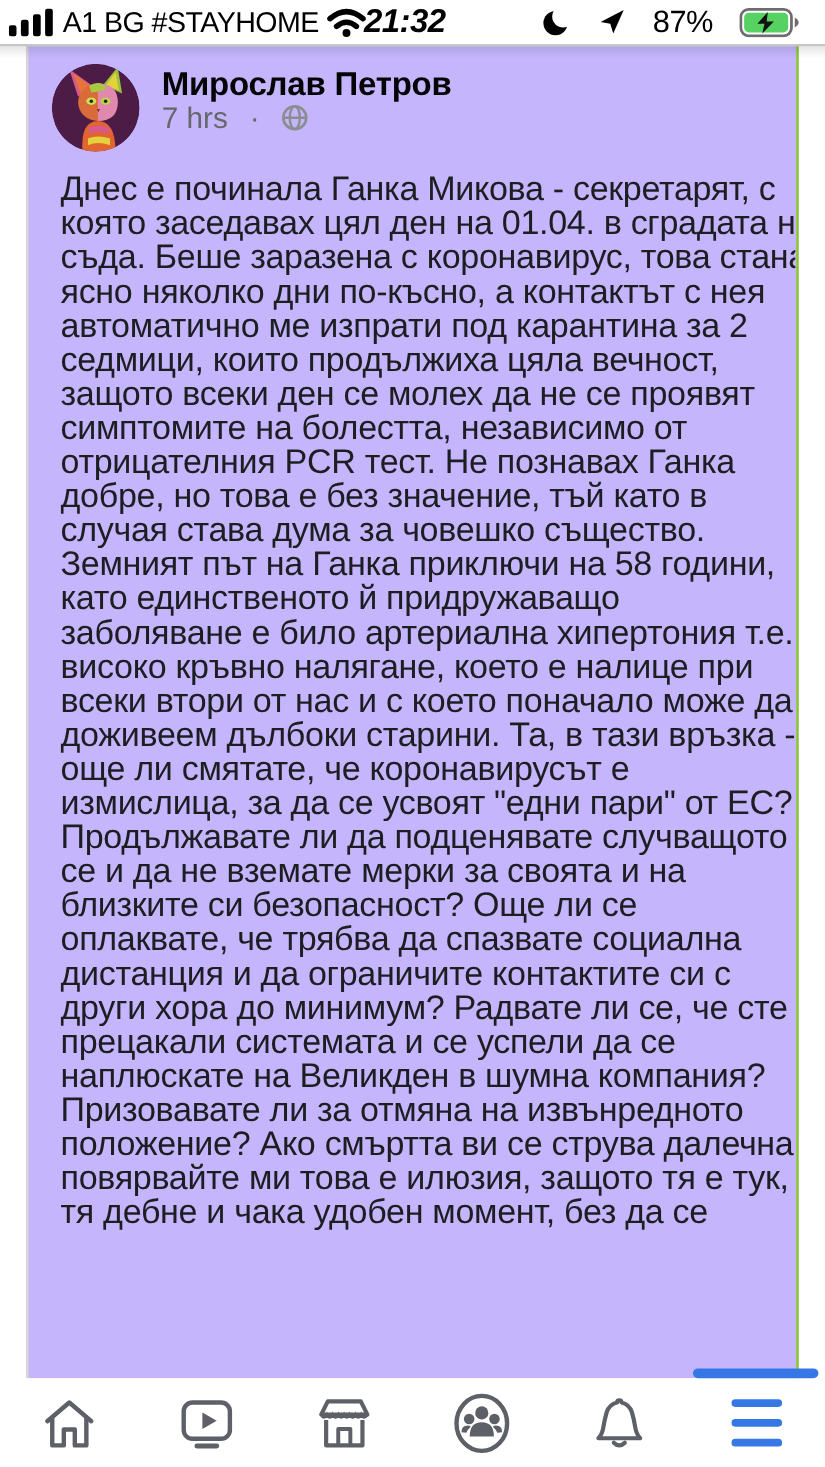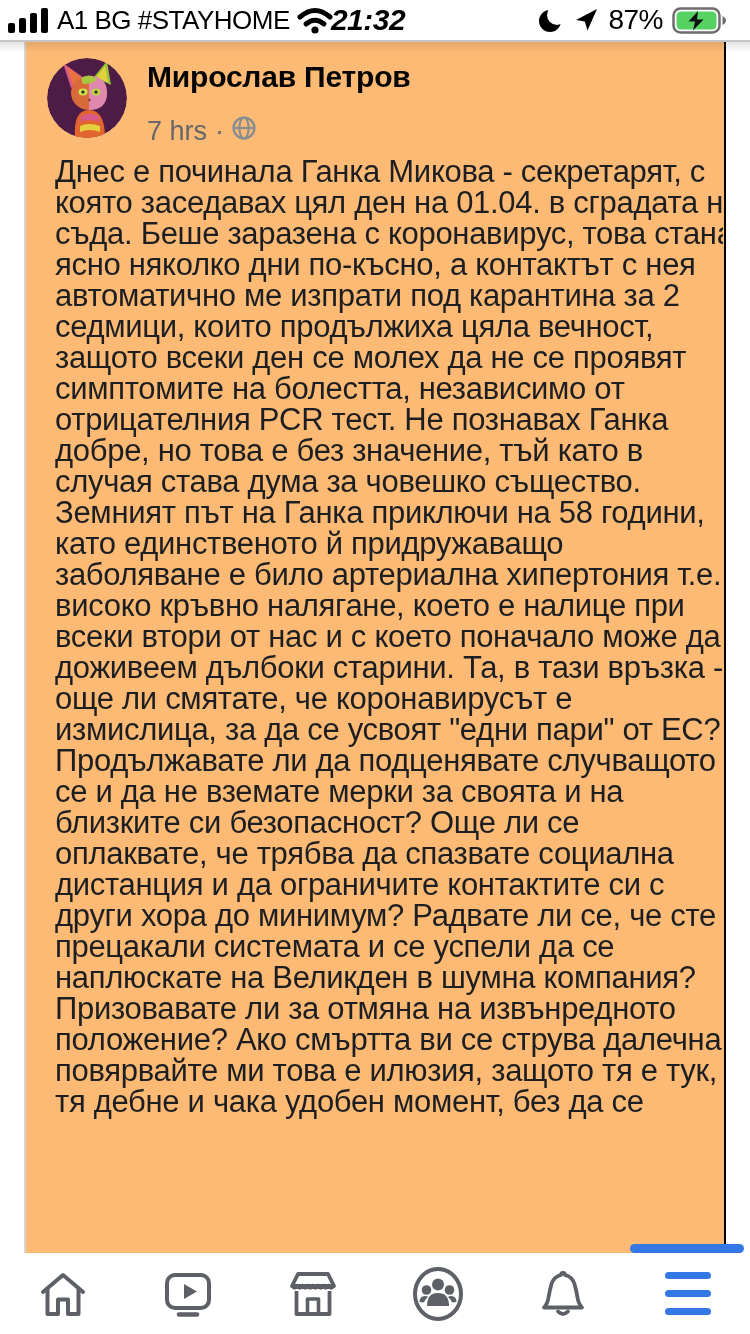--- a/index.html
+++ b/index.html
@@ -15,42 +15,42 @@
     position:absolute;top:0;left:0;width:736px;height:40px;
     display:flex;align-items:center;padding:0 8px;box-sizing:border-box;
     background:#fff;z-index:30;
   }
   .sb-left{display:flex;align-items:center;gap:7px;}
   .sb-carrier{font-size:26px;color:#000;font-weight:500;letter-spacing:-0.5px;white-space:nowrap;}
   .sb-time{
     position:absolute;left:50%;transform:translateX(-50%);top:3px;
     font-size:30px;font-weight:700;color:#000;letter-spacing:-0.5px;font-style:italic;
   }
-  .sb-right{display:flex;align-items:center;gap:9px;margin-left:auto;}
+  .sb-right{display:flex;align-items:center;gap:24px;margin-left:auto;}
   .sb-batt-pct{font-size:28px;color:#000;letter-spacing:-0.5px;}
 
   
   .top-sep{position:absolute;top:40px;left:0;width:750px;height:2px;background:#c6c6c6;z-index:5;}
   .top-sep-shadow{position:absolute;top:42px;left:0;width:750px;height:11px;
     background:linear-gradient(to bottom, rgba(0,0,0,0.10), rgba(0,0,0,0));z-index:5;}
 
   
   .card{
     position:absolute;top:42px;left:24px;width:702px;height:1211px;
-    background:#fdba74;border-left:2px solid #d6d6d6;border-right:2px solid #000000;
+    background:#c4b5fd;border-left:2px solid #d6d6d6;border-right:2px solid #84cc16;
     box-sizing:border-box;overflow:hidden;
   }
   .avatar{position:absolute;left:21px;top:16px;width:80px;height:80px;border-radius:50%;overflow:hidden;}
   .author-name{
     position:absolute;left:121px;top:18px;
     font-size:30px;font-weight:700;color:#050505;letter-spacing:-0.2px;white-space:nowrap;
   }
   .meta-row{
-    position:absolute;left:121px;top:74px;height:30px;
-    display:flex;gap:8px;
+    position:absolute;left:121px;top:50px;height:30px;
+    display:flex;align-items:center;gap:20px;
     font-size:27px;color:#65676b;
   }
   .post-body{
     position:absolute;left:29px;top:114px;width:668px;height:1095px;
     font-size:31px;line-height:31px;color:#1c1e21;letter-spacing:-0.3px;
     white-space:pre;overflow:hidden;
   }
 
   
   .tabbar{

